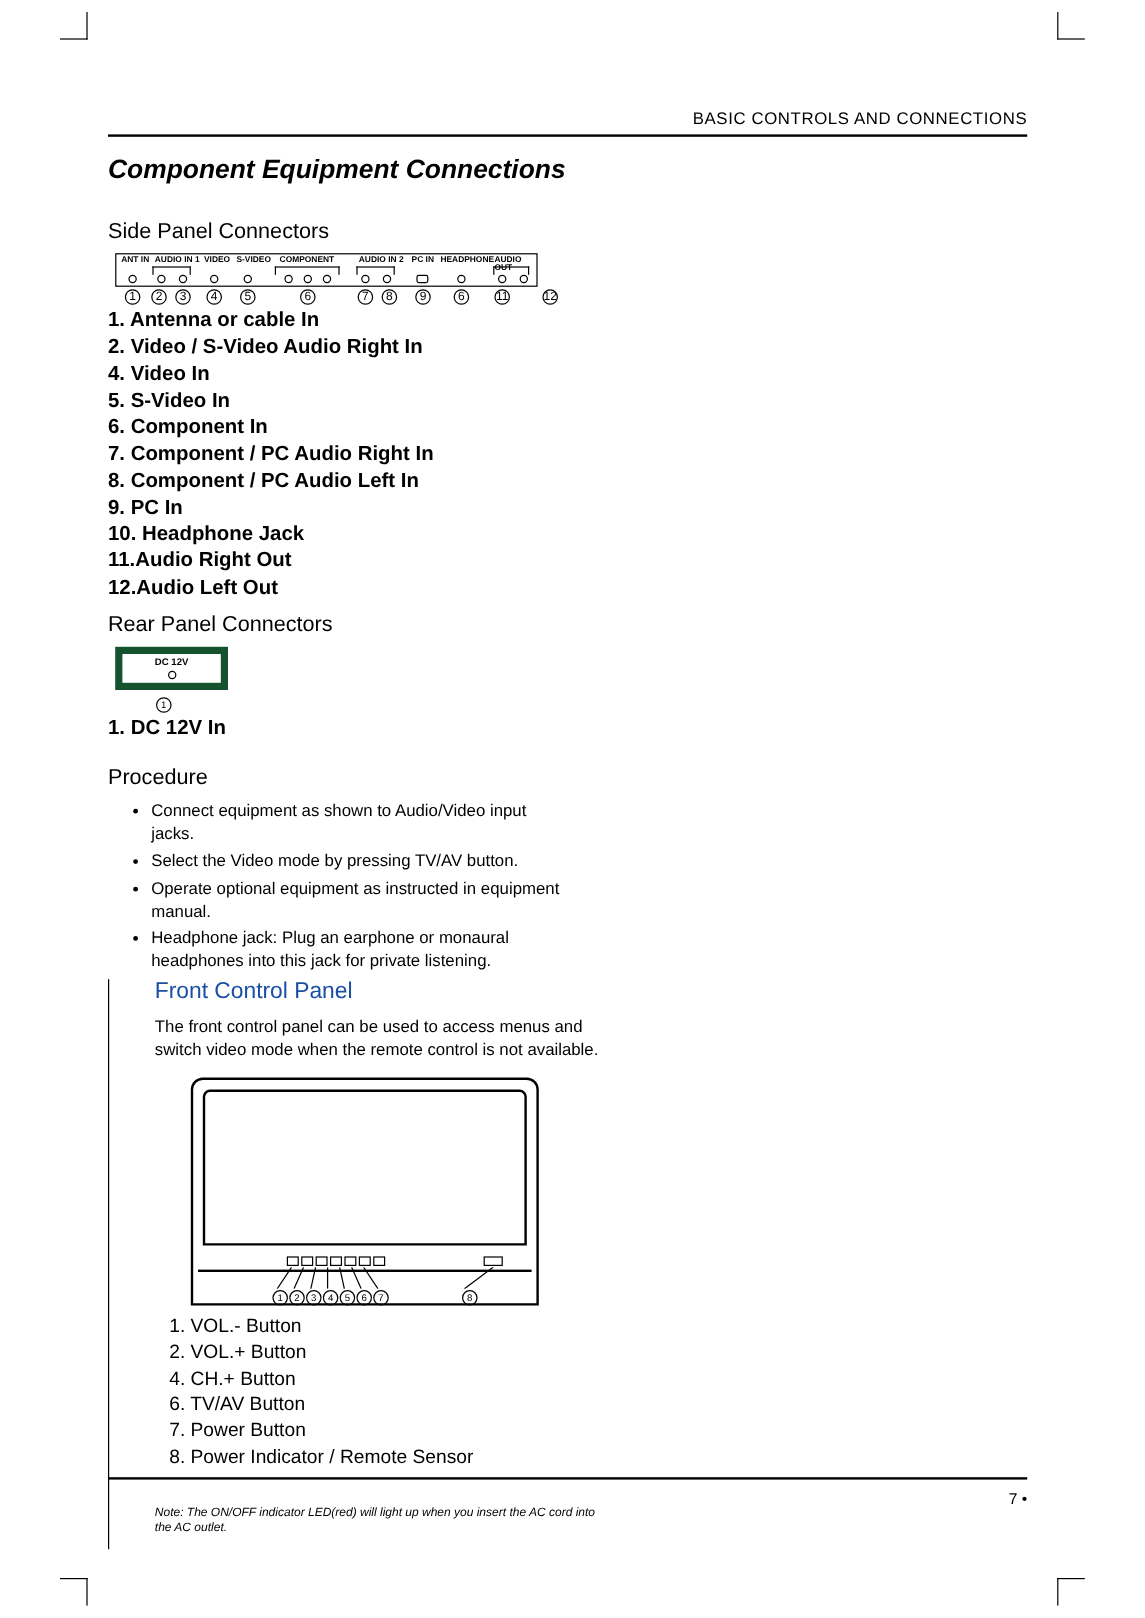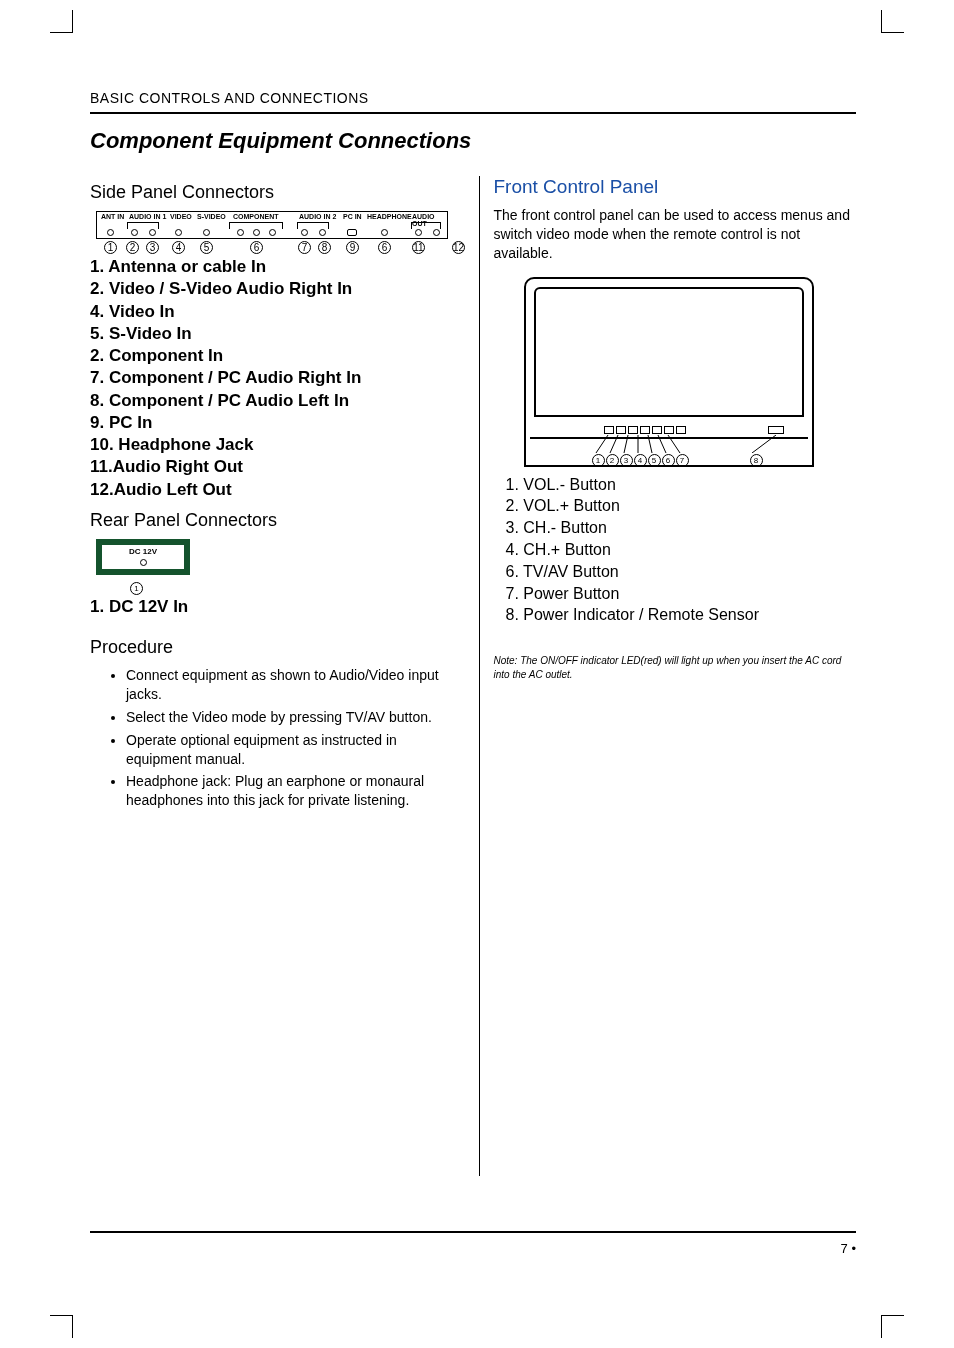--- a/index.html
+++ b/index.html
@@ -14,39 +14,40 @@
   }
   .crop-tl { position:absolute; top:10px; left:50px; width:22px; height:22px; border-right:1px solid #000; border-bottom:1px solid #000; }
   .crop-tr { position:absolute; top:10px; right:50px; width:22px; height:22px; border-left:1px solid #000; border-bottom:1px solid #000; }
   .crop-bl { position:absolute; bottom:10px; left:50px; width:22px; height:22px; border-right:1px solid #000; border-top:1px solid #000; }
   .crop-br { position:absolute; bottom:10px; right:50px; width:22px; height:22px; border-left:1px solid #000; border-top:1px solid #000; }
   .page {
     position:absolute;
     top:90px; left:90px; right:98px; bottom:90px;
   }
   .header-line {
-    text-align:left;
+    text-align:right;
     font-size:14px;
     letter-spacing:0.5px;
     border-bottom:2px solid #000;
     padding-bottom:6px;
   }
   .main-heading {
     font-size:22px;
     font-weight:bold;
     font-style:italic;
     margin:14px 0 22px 0;
   }
   .columns {
     display:flex;
     gap:0;
     height:1000px;
+    flex-direction:column;
   }
   .col-left { width:50%; padding-right:26px; }
-  .col-right { width:50%; padding-left:14px; border-left:1px solid #000;}
+  .col-right { width:50%; padding-left:38px; border-left:1px solid #000;}
   .subheading { font-size:18px; margin:6px 0 8px 0; }
   .subheading-blue { font-size:19px; color:#1a4fa6; margin:0 0 8px 0; }
   .desc { font-size:14px; line-height:1.35; margin:0 0 14px 0;}
   .list17 p { font-size:17px; margin:1px 0; line-height:1.25;font-weight:bold;}
   .list16 p { font-size:16px; margin:1px 0; line-height:1.3;}
   .diagram-box { border:1px solid #000; width:350px; height:26px; position:relative; margin:4px 0 2px 6px;}
   .port-label { position:absolute; font-size:7px; font-weight:bold; top:1px;}
   .bracket { position:absolute; height:6px; border-left:1px solid #000; border-right:1px solid #000; border-top:1px solid #000; top:10px;}
   .jack { position:absolute; width:5px; height:5px; border:1px solid #000; border-radius:50%; top:17px;}
   .num-row { margin-left:6px; font-size:10px; line-height:1; display:flex; gap:0; position:relative; height:14px;}
@@ -133,21 +134,21 @@
         <span class="circled" style="left:282px">6</span>
         <span class="circled" style="left:316px">11</span>
         <span class="circled" style="left:356px">12</span>
       </div>
 
       <div class="list17">
         <p>1. Antenna or cable In</p>
         <p>2. Video / S-Video Audio Right In</p>
         <p>4. Video In</p>
         <p>5. S-Video In</p>
-        <p>2. Component In</p>
+        <p>6. Component In</p>
         <p>7. Component / PC Audio Right In</p>
         <p>8. Component / PC Audio Left In</p>
         <p>9. PC In</p>
         <p>10. Headphone Jack</p>
         <p>11.Audio Right Out</p>
         <p>12.Audio Left Out</p>
       </div>
 
       <div class="subheading" style="margin-top:10px">Rear  Panel Connectors</div>
       <div class="rear-box">
@@ -207,21 +208,20 @@
           <span class="circled">6</span>
           <span class="circled">7</span>
           <span class="gap"></span>
           <span class="circled">8</span>
         </div>
       </div>
 
       <div class="list16" style="margin-left:12px">
         <p>1. VOL.- Button</p>
         <p>2. VOL.+ Button</p>
-        <p>3. CH.- Button</p>
         <p>4. CH.+ Button</p>
         <p>6. TV/AV Button</p>
         <p>7. Power Button</p>
         <p>8. Power Indicator / Remote Sensor</p>
       </div>
 
       <p class="note">Note:    The ON/OFF indicator LED(red) will light up when you insert the AC cord into the AC outlet.</p>
     </div>
   </div>
 

